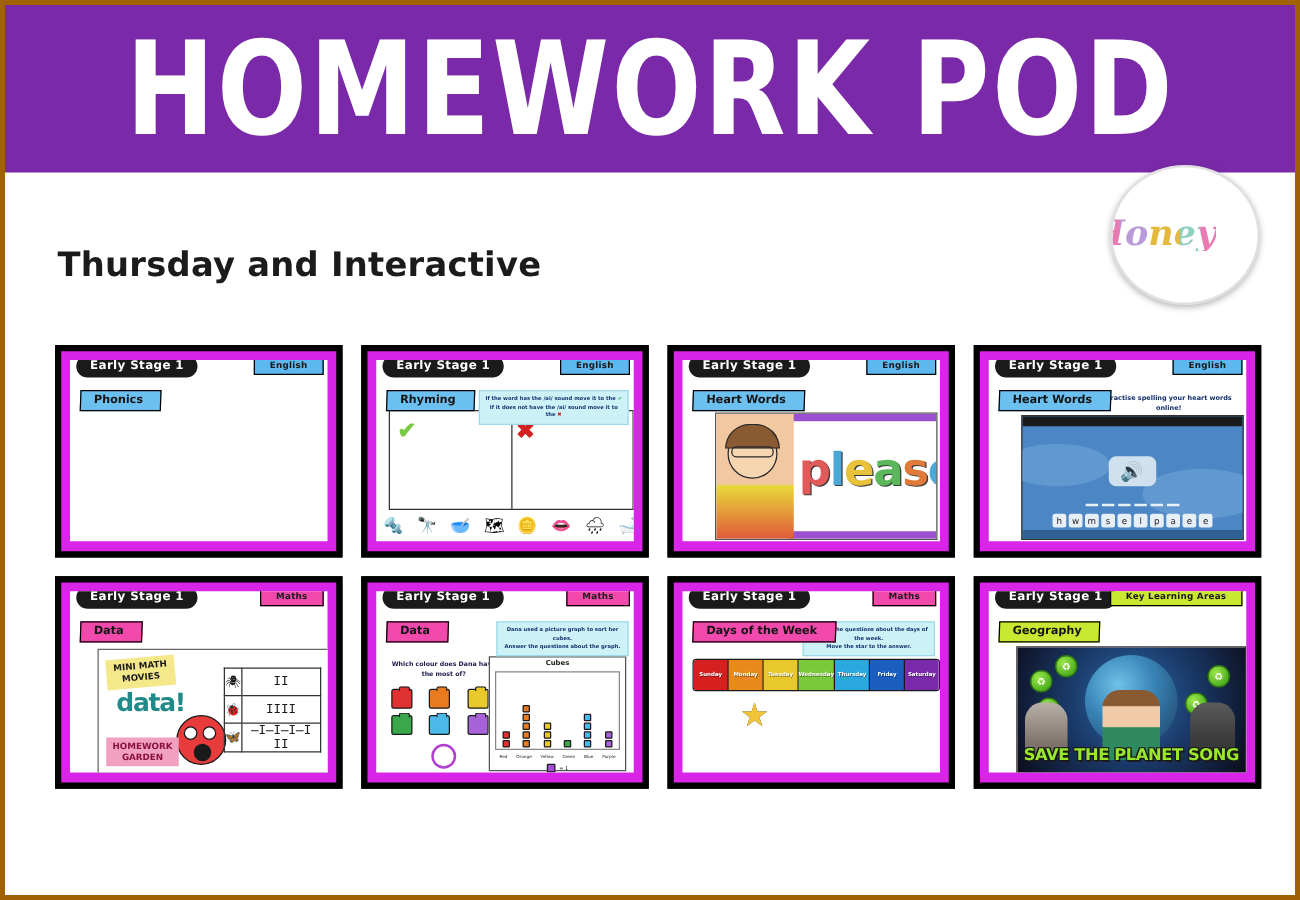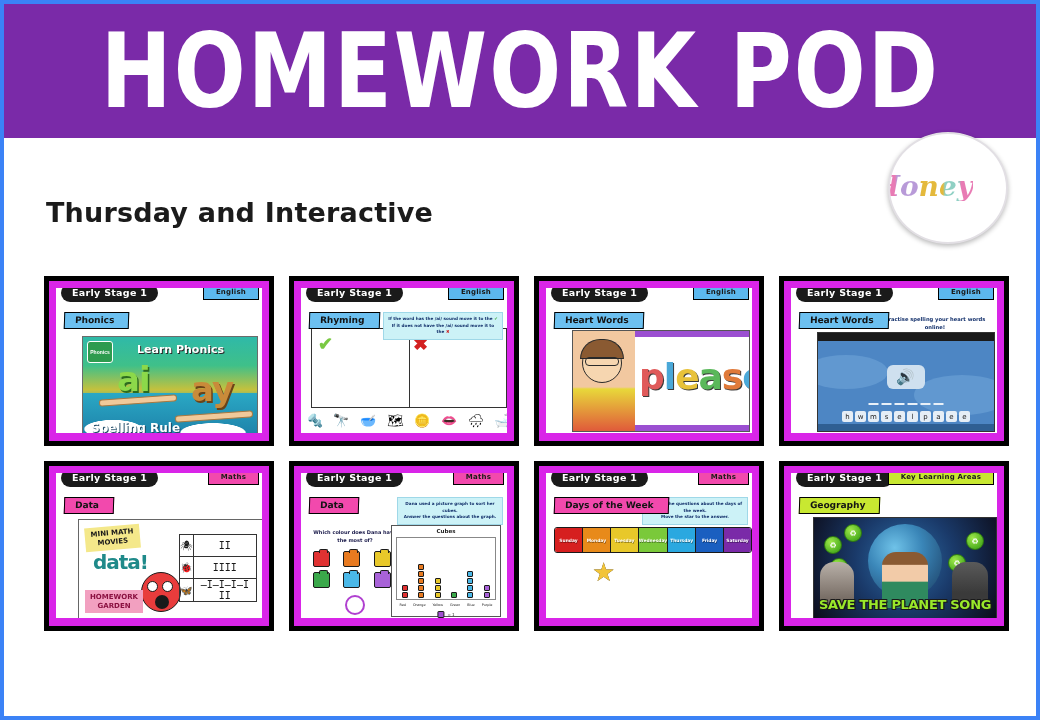--- a/index.html
+++ b/index.html
@@ -7,21 +7,21 @@
   body {
     font-family: "Liberation Sans", sans-serif;
     background:#ffffff;
     position:relative;
     overflow:hidden;
   }
   .page {
     width:1040px; height:720px;
     background:#ffffff;
     position:relative;
-    border:4px solid #3b82f6;
+    border:4px solid #a16207;
   }
 
   
   .header {
     position:absolute; left:0; top:0; right:0;
     height:134px;
     background:#7a2aa8;
     display:flex; align-items:center; justify-content:center;
   }
   .header-title {
@@ -549,30 +549,20 @@
   <div class="subtitle">Thursday and Interactive</div>
 
   <div class="grid">
 
     <div class="card">
       <div class="card-frame">
         <div class="card-inner">
           <div class="stage-pill">Early Stage 1</div>
           <div class="subject-tag tag-english">English</div>
           <div class="topic-label lbl-english">Phonics</div>
-          <div class="c1-thumb">
-            <div class="c1-wave"></div>
-            <div class="c1-badge">Phonics</div>
-            <div class="c1-title">Learn Phonics</div>
-            <div class="c1-board1"></div>
-            <div class="c1-board2"></div>
-            <div class="c1-ai">ai</div>
-            <div class="c1-ay">ay</div>
-            <div class="c1-rule">Spelling Rule</div>
-          </div>
         </div>
       </div>
     </div>
 
     <div class="card">
       <div class="card-frame">
         <div class="card-inner">
           <div class="stage-pill">Early Stage 1</div>
           <div class="subject-tag tag-english">English</div>
           <div class="topic-label lbl-english">Rhyming</div>

